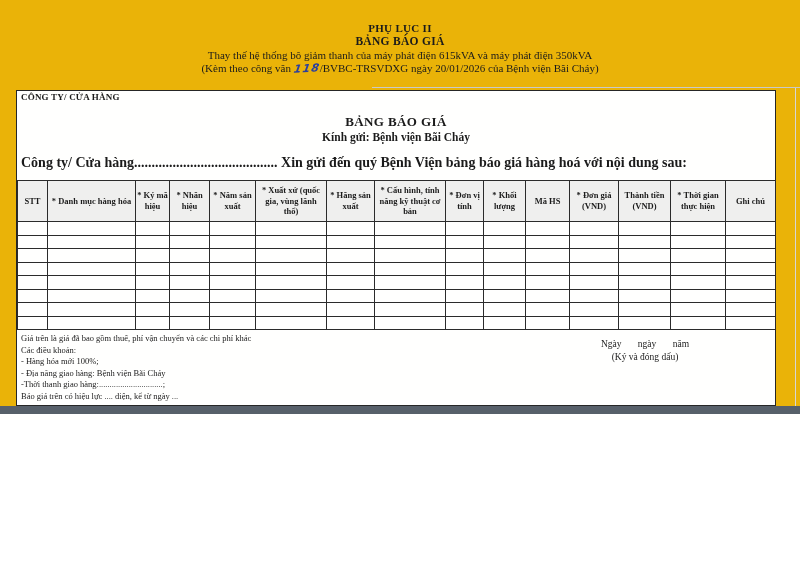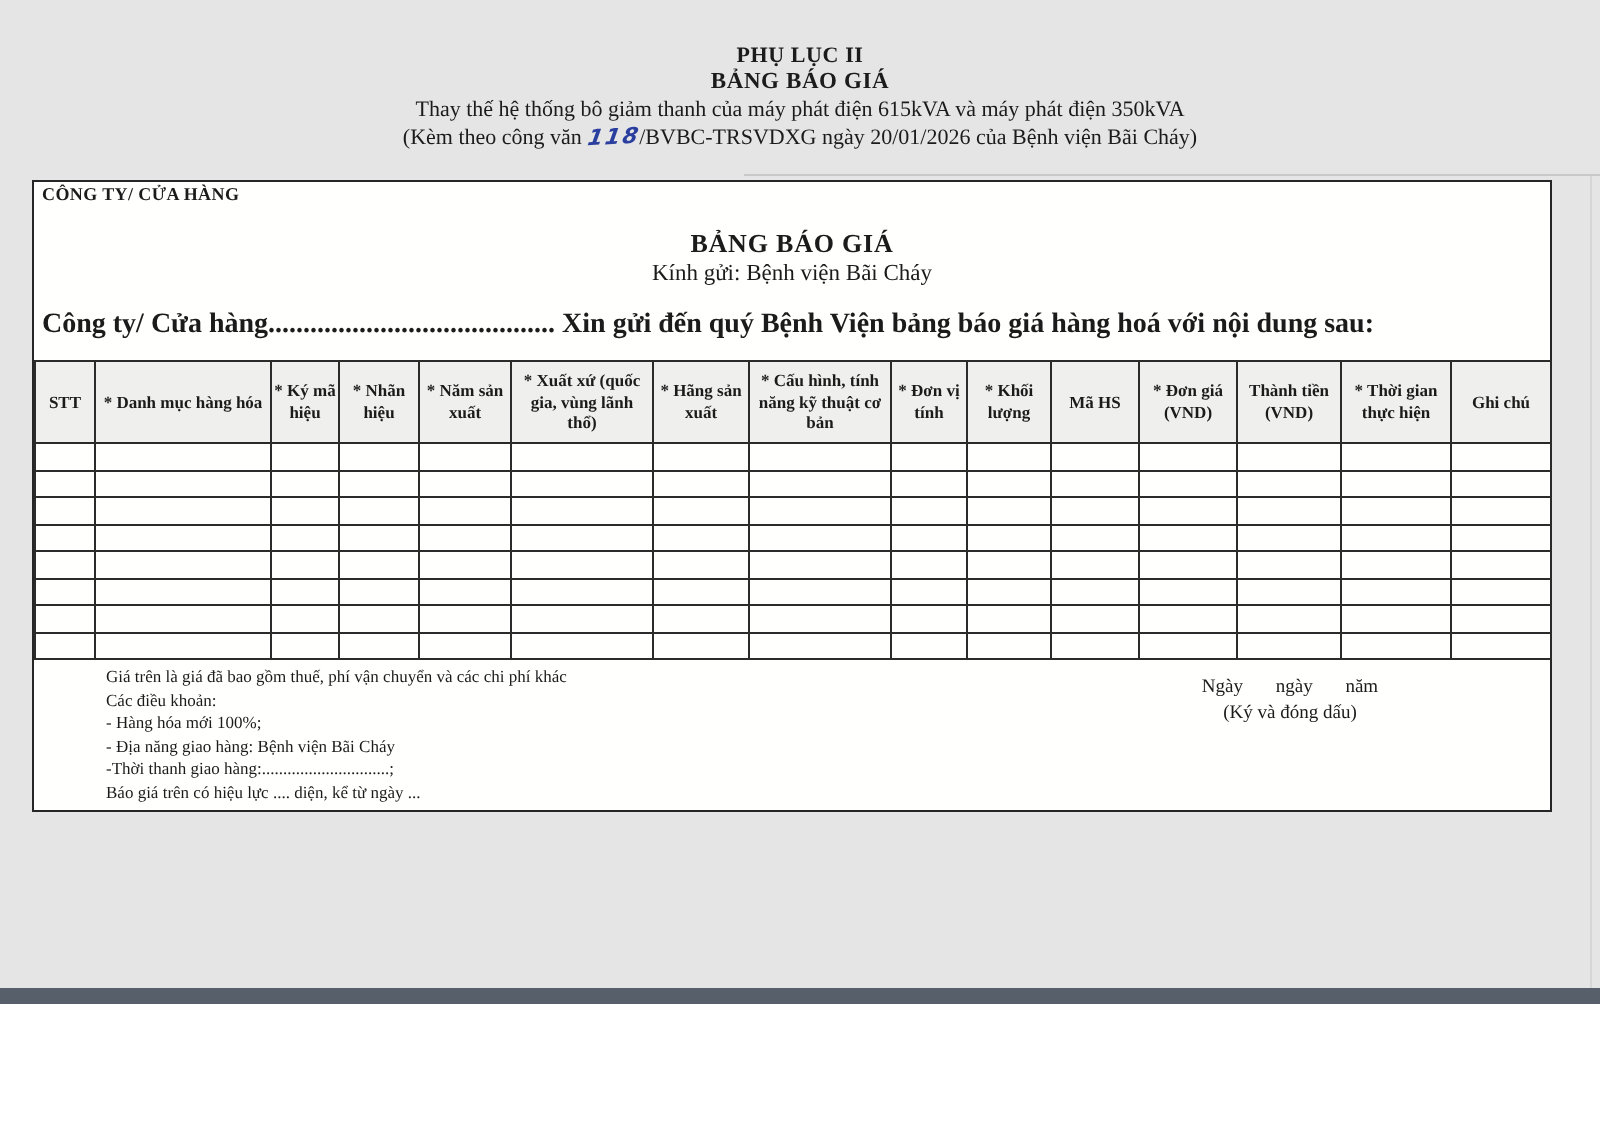--- a/index.html
+++ b/index.html
@@ -1,17 +1,17 @@
 <!DOCTYPE html>
 <html><head>
 <meta charset="utf-8">
 <style>
   html,body{margin:0;padding:0;background:#ffffff;}
   .page{
-    position:relative;width:800px;height:502px;background:#e5e5e5;overflow:hidden;
+    position:relative;width:800px;height:414px;background:#eab308;overflow:hidden;
     font-family:"Liberation Serif", serif;color:#1b1b1b;
   }
   
   .doc-header{position:absolute;top:22px;left:0;width:100%;text-align:center;line-height:13px;}
   .appendix{font-weight:bold;font-size:11px;letter-spacing:.3px;}
   .doc-title{font-weight:bold;font-size:11.5px;letter-spacing:.3px;}
   .subtitle{font-size:11px;margin-top:1px;}
   .reference{font-size:11px;}
   .handwritten{
     display:inline-block;color:#2b3f9e;font-family:"DejaVu Sans",sans-serif;
@@ -22,32 +22,32 @@
   .scan-top-line{position:absolute;top:87px;left:372px;width:428px;height:1px;background:#c9c9c9;}
   .scan-right-line{position:absolute;top:88px;right:4px;width:1px;height:474px;background:#d6d6d6;}
   .scan-bottom-bar{position:absolute;left:0;bottom:0;width:100%;height:8px;background:#57606a;}
   
   .main-box{
     position:absolute;left:16px;top:90px;width:760px;height:316px;
     border:1.6px solid #262626;background:#fffffe;box-sizing:border-box;
   }
   .company-label{position:absolute;top:1px;left:4px;font-size:9px;font-weight:bold;letter-spacing:.2px;text-align:right;}
   .box-title{text-align:center;margin-top:24px;font-size:13px;font-weight:bold;letter-spacing:.4px;line-height:14px;}
-  .box-recipient{text-align:center;font-size:11.5px;font-weight:normal;margin-top:2px;}
+  .box-recipient{text-align:center;font-size:11.5px;font-weight:bold;margin-top:2px;}
   .intro-line{font-size:14px;font-weight:bold;margin:12px 0 0 4px;}
   
   table.quote{border-collapse:collapse;table-layout:fixed;width:758px;margin-top:9px;margin-left:0;}
   table.quote th{
     border:1px solid #2b2b2b;background:#efefee;font-size:8.5px;font-weight:bold;
     text-align:center;vertical-align:middle;padding:1px 1px;height:38px;line-height:1.25;
     font-family:"Liberation Serif",serif;overflow:hidden;
   }
   table.quote td{border:1px solid #2b2b2b;height:12.5px;padding:0;}
   
-  .box-footer{display:flex;justify-content:space-between;align-items:flex-start;margin-left:32px;}
+  .box-footer{display:flex;justify-content:space-between;align-items:flex-start;}
   .notes{font-size:8.5px;line-height:11.5px;padding:3px 0 0 4px;white-space:pre;}
   .signature{width:250px;text-align:center;font-size:9.5px;line-height:12.5px;padding-top:8px;padding-right:10px;box-sizing:border-box;}
   .sig-date{word-spacing:14px;}
 </style>
 </head>
 <body>
 
 <div class="page">
 
   <div class="doc-header">

